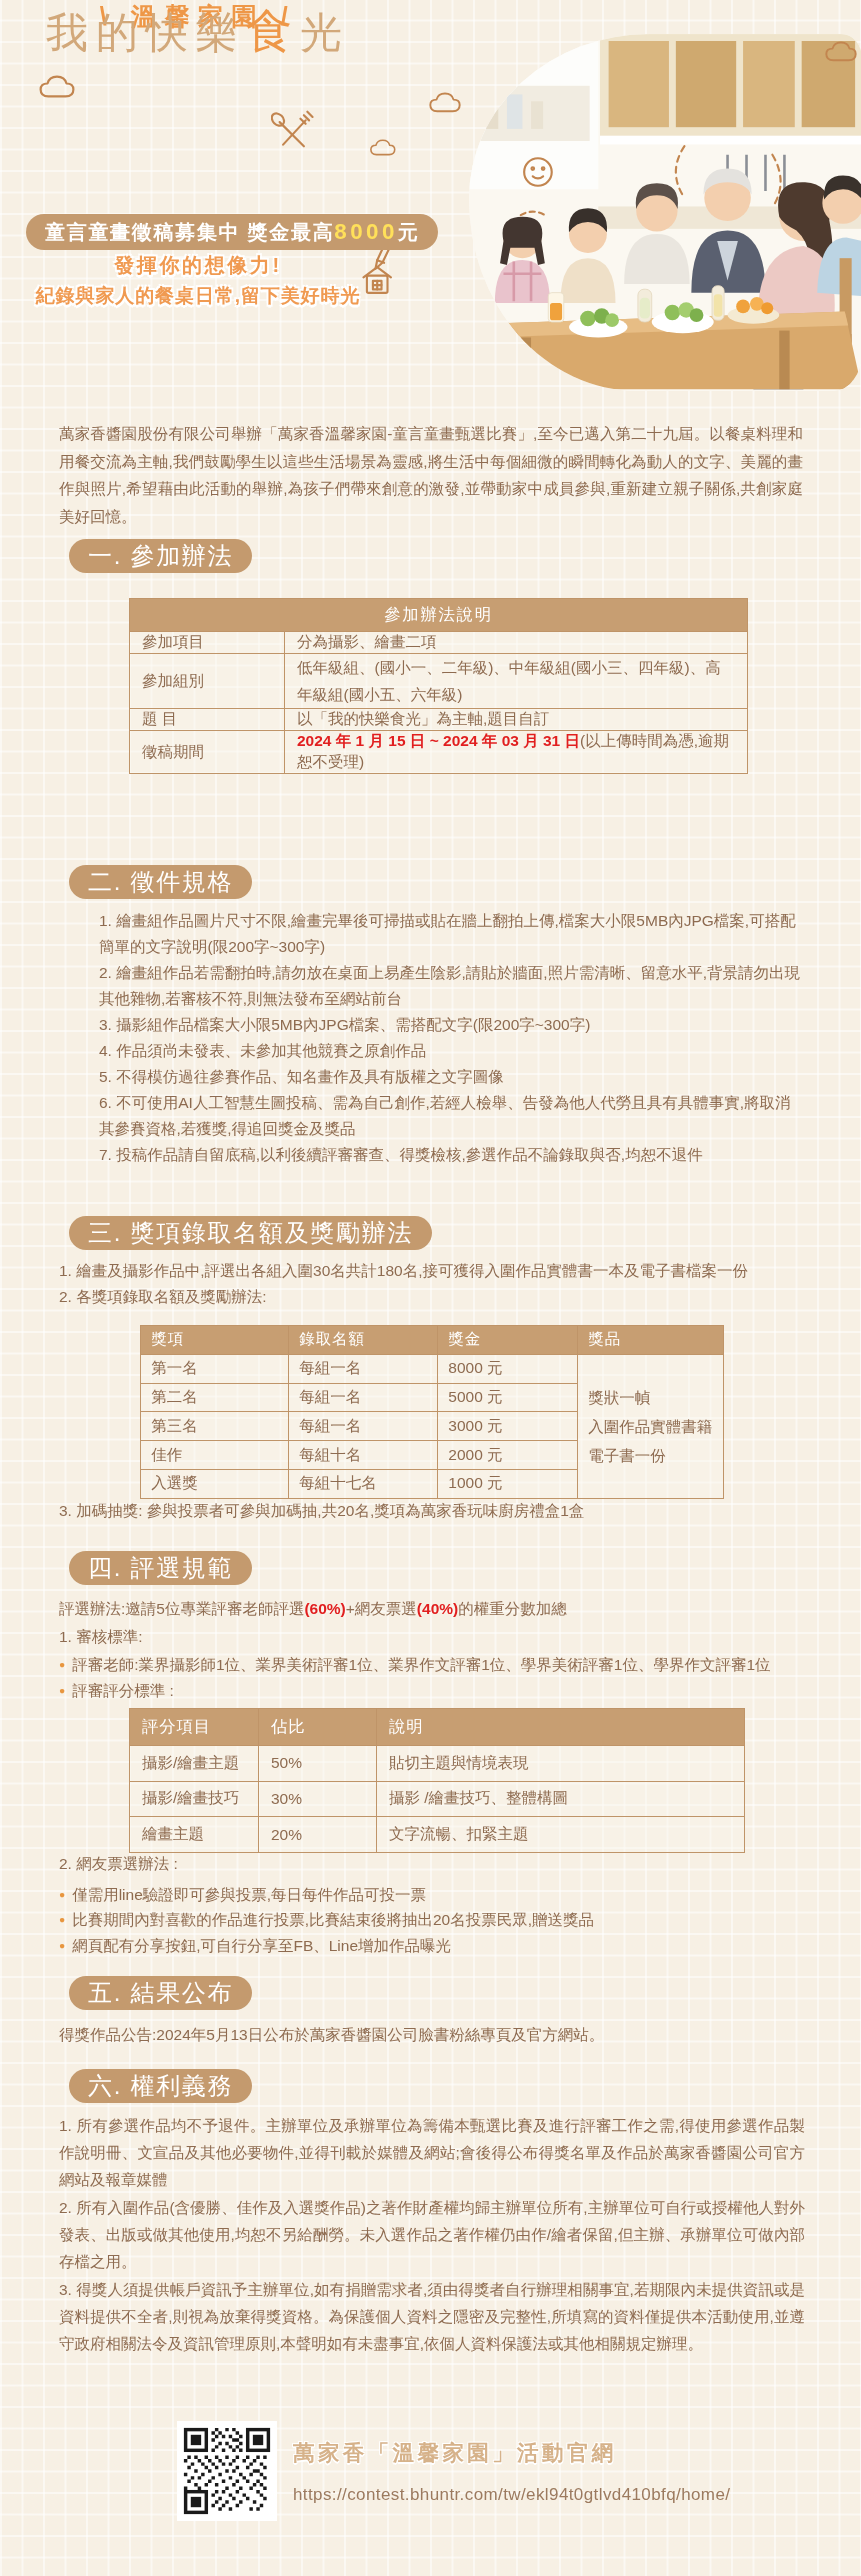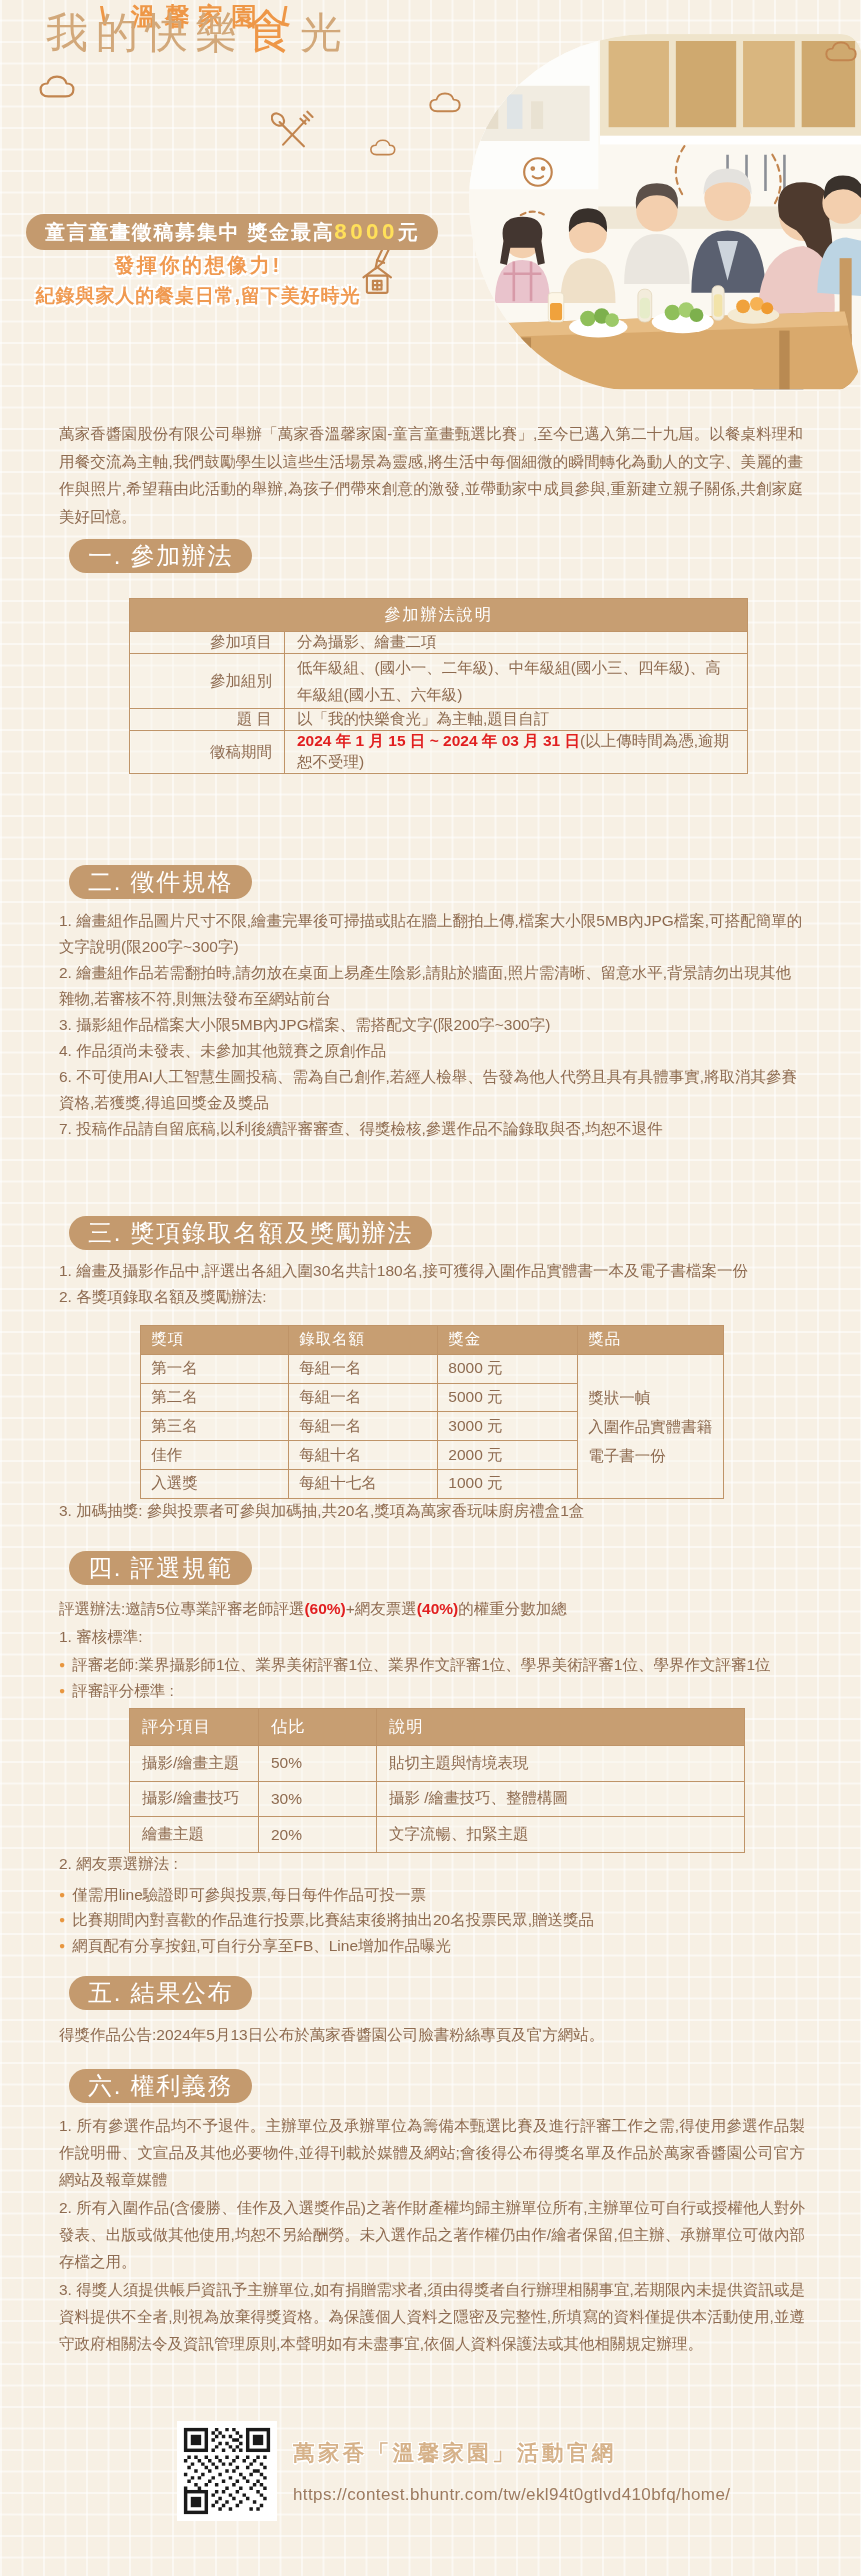--- a/index.html
+++ b/index.html
@@ -43,27 +43,27 @@
   }
   .doodle { stroke:#c2854f; fill:none; stroke-width:2.5; stroke-linecap:round; stroke-linejoin:round; }
 
   
   .bodytext { color:#8e6b50; font-size:15.5px; }
   .intro { left:59px; top:420px; width:744px; line-height:27.6px; text-align:justify; }
   .pill {
     left:69px; height:34px; line-height:34px; padding:0 19px; border-radius:17px;
     background:#c49a6e; color:#fff; font-size:24px; font-weight:500; letter-spacing:1.7px; white-space:nowrap;
   }
-  .plist p { line-height:26px; }
+  .plist p { line-height:26px;margin-left:40px; }
   .s6list p { line-height:27px; margin-bottom:0.9px; text-align:justify; }
 
   table { border-collapse:collapse; table-layout:fixed; color:#8e6b50; font-size:15.5px; }
   td { border:0.9px solid #bf9468; padding:0 12px; background:rgba(250,245,236,.4); }
   .thead td { background:#c79e72; color:#fff; text-align:center; font-size:16.4px; letter-spacing:1.7px; height:33px; }
-  .t1 .lab { text-align:right; }
+  .t1 .lab { text-align:left; }
   .red { color:#e11f1f; font-weight:700; }
   .prize-table td { padding:3.4px 10.3px; height:27px; }
   .prize-table .thead td { text-align:left; font-size:15.5px; letter-spacing:0.9px; height:27.6px; }
   .crit-table td { padding:6.9px 12px; }
   .crit-table .thead td { text-align:left; letter-spacing:0.9px; }
   .prize-lines div { line-height:29px; }
 
   .bullet { white-space:nowrap; line-height:26px; }
   .dot { color:#e8963f; font-size:10.3px; vertical-align:1.7px; padding-right:6.9px; }
 
@@ -239,20 +239,21 @@
         </tr>
   </tbody>
     </table>
 
   <div class="abs pill" style="top:865px">二. 徵件規格</div>
   <div class="abs bodytext plist" style="left:59px;top:908px;width:746px">
     <p>1. 繪畫組作品圖片尺寸不限,繪畫完畢後可掃描或貼在牆上翻拍上傳,檔案大小限5MB內JPG檔案,可搭配簡單的文字說明(限200字~300字)</p>
     <p>2. 繪畫組作品若需翻拍時,請勿放在桌面上易產生陰影,請貼於牆面,照片需清晰、留意水平,背景請勿出現其他雜物,若審核不符,則無法發布至網站前台</p>
     <p>3. 攝影組作品檔案大小限5MB內JPG檔案、需搭配文字(限200字~300字)</p>
     <p>4. 作品須尚未發表、未參加其他競賽之原創作品</p>
+    <p>5. 不得模仿過往參賽作品、知名畫作及具有版權之文字圖像</p>
     <p>6. 不可使用AI人工智慧生圖投稿、需為自己創作,若經人檢舉、告發為他人代勞且具有具體事實,將取消其參賽資格,若獲獎,得追回獎金及獎品</p>
     <p>7. 投稿作品請自留底稿,以利後續評審審查、得獎檢核,參選作品不論錄取與否,均恕不退件</p>
   </div>
 
   <div class="abs pill" style="top:1216px">三. 獎項錄取名額及獎勵辦法</div>
   <div class="abs bodytext" style="left:59px;top:1258px;width:746px;line-height:26px">
     <p>1. 繪畫及攝影作品中,評選出各組入圍30名共計180名,接可獲得入圍作品實體書一本及電子書檔案一份</p>
     <p>2. 各獎項錄取名額及獎勵辦法:</p>
   </div>
   <table class="abs prize-table" style="left:140px;top:1325px;width:583px">

